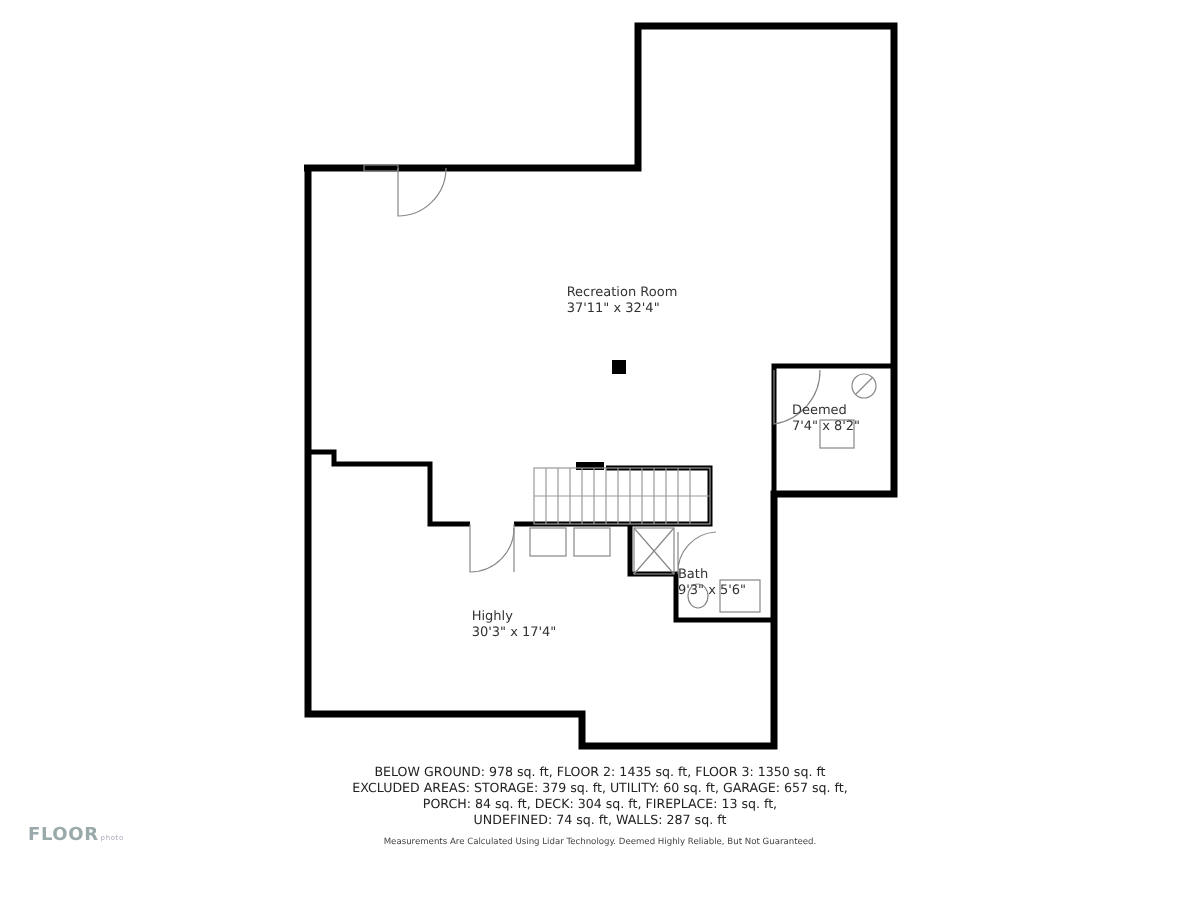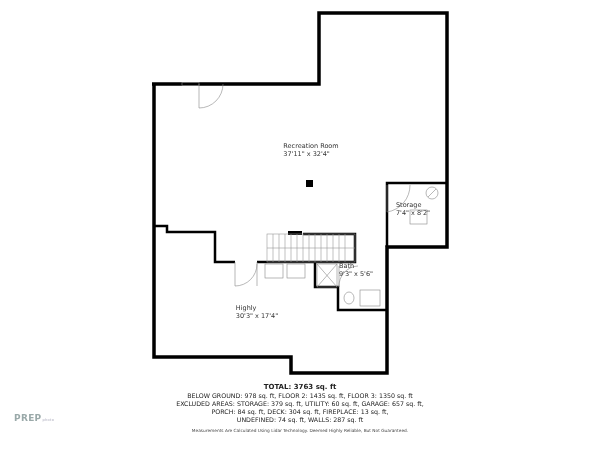--- a/index.html
+++ b/index.html
@@ -76,36 +76,35 @@
   </g>
 
   <rect x="306" y="180" width="7" height="7" fill="#000"></rect>
 </svg>
 
 <div class="room-label" style="left:311px; top:142px;">
   <div>Recreation Room</div>
   <div>37'11" x 32'4"</div>
 </div>
 <div class="room-label" style="left:413px; top:201px;">
-  <div>Storage</div>
+  <div>Deemed</div>
   <div>7'4" x 8'2"</div>
 </div>
-<div class="room-label" style="left:356px; top:262px;">
+<div class="room-label" style="left:356px; top:283px;">
   <div>Bath</div>
   <div>9'3" x 5'6"</div>
 </div>
 <div class="room-label" style="left:257px; top:304px;">
   <div>Highly</div>
   <div>30'3" x 17'4"</div>
 </div>
 
 <div class="summary">
-  <div class="total">TOTAL: 3763 sq. ft</div>
   <div class="line">BELOW GROUND: 978 sq. ft, FLOOR 2: 1435 sq. ft, FLOOR 3: 1350 sq. ft</div>
   <div class="line">EXCLUDED AREAS: STORAGE: 379 sq. ft, UTILITY: 60 sq. ft, GARAGE: 657 sq. ft,</div>
   <div class="line">PORCH: 84 sq. ft, DECK: 304 sq. ft, FIREPLACE: 13 sq. ft,</div>
   <div class="line">UNDEFINED: 74 sq. ft, WALLS: 287 sq. ft</div>
   <div class="disclaimer">Measurements Are Calculated Using Lidar Technology. Deemed Highly Reliable, But Not Guaranteed.</div>
 </div>
 
 <div class="logo">
-  <span>PREP</span><span class="sub">photo</span>
+  <span>FLOOR</span><span class="sub">photo</span>
 </div>
 
 </body></html>

